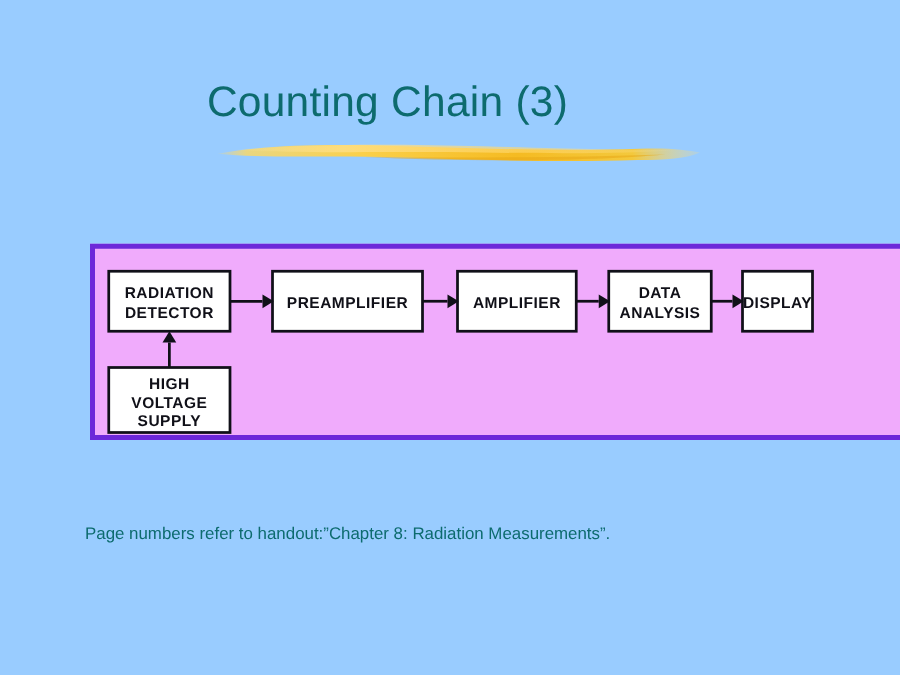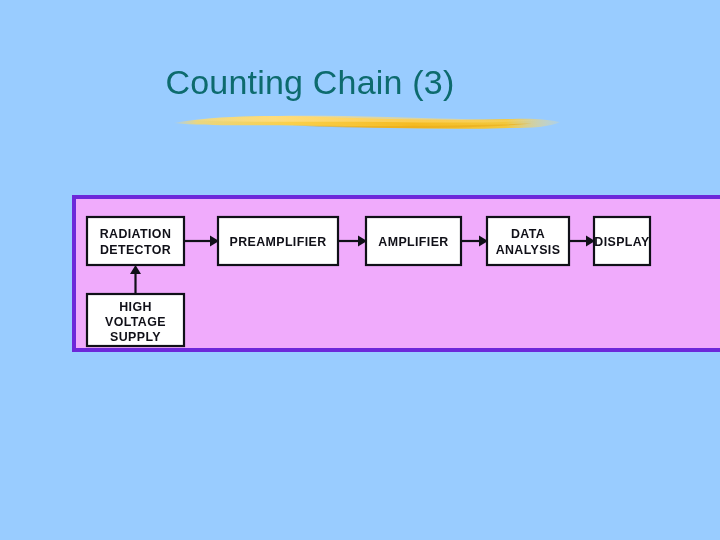--- a/index.html
+++ b/index.html
@@ -181,13 +181,14 @@
 
     <g>
       <line class="conn-line" x1="59.5" y1="95" x2="59.5" y2="75"></line>
       <polygon class="conn-head" points="54,75 59.5,66 65,75"></polygon>
     </g>
 
   </svg>
 </div>
 
 <div id="footer-block">
+  <div class="footer-line">Page numbers refer to handout:”Chapter 8: Radiation Measurements”.</div>
 </div>
 
 </body></html>

